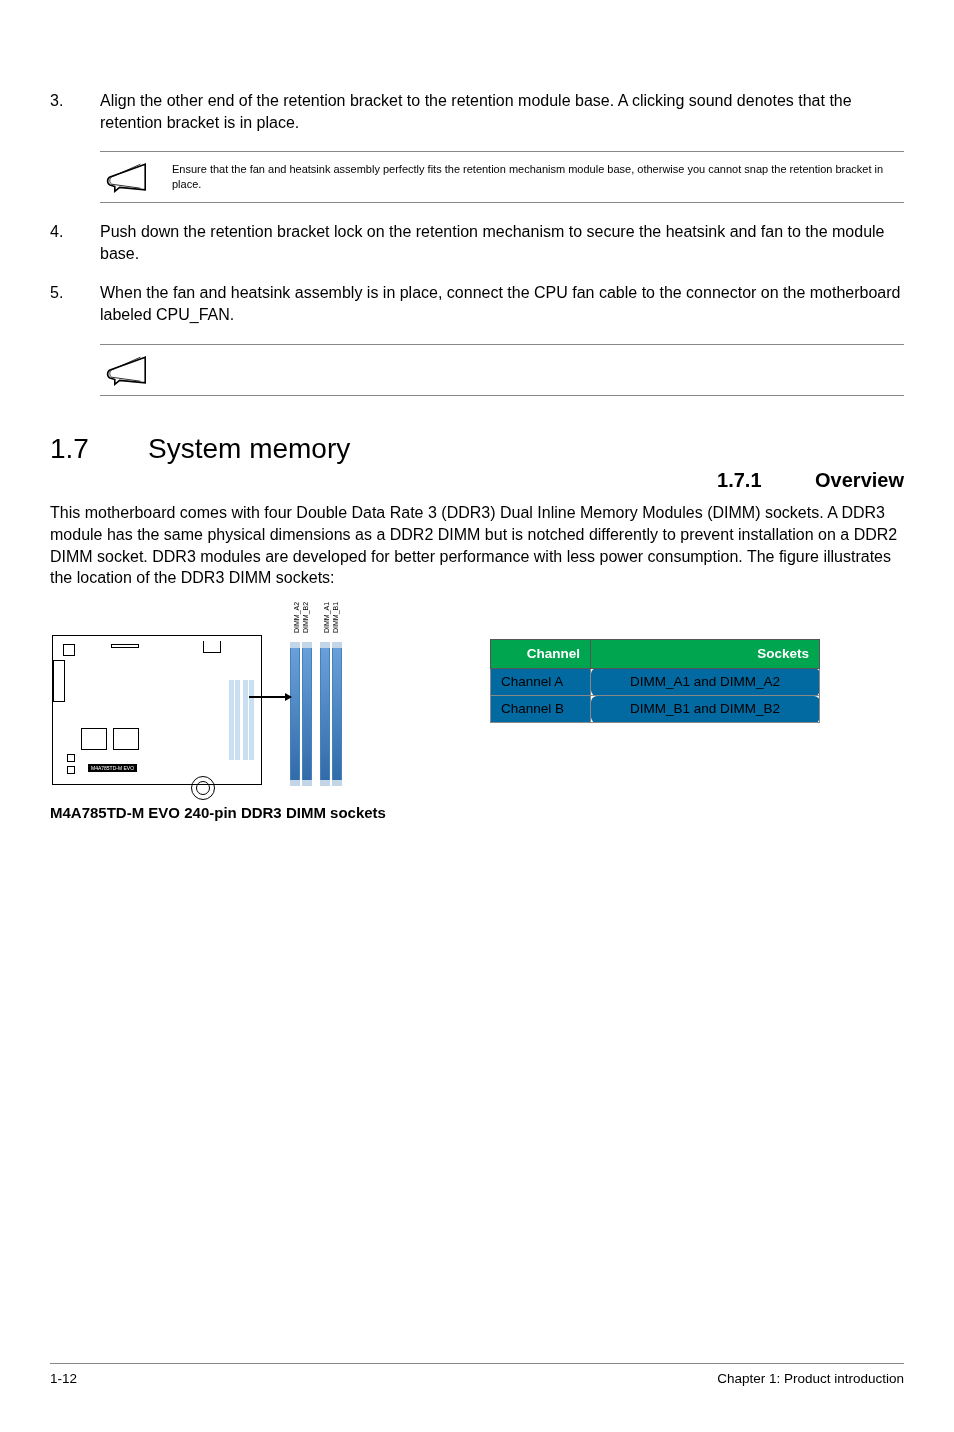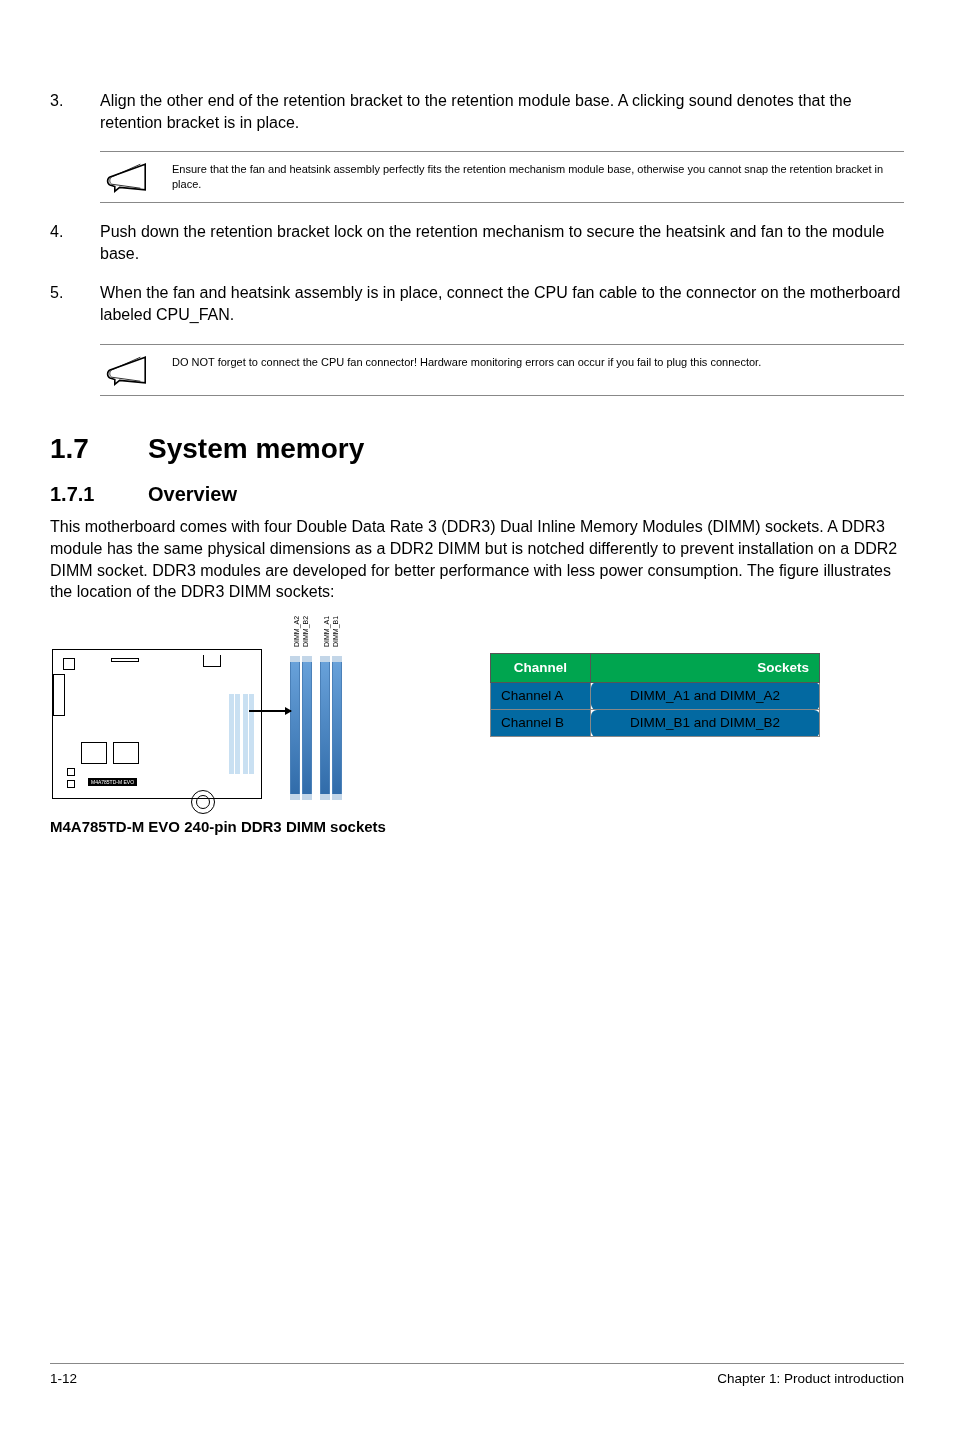--- a/index.html
+++ b/index.html
@@ -47,31 +47,32 @@
   }
   .note-icon svg { width: 48px; height: 34px; }
   .note-text {
     flex: 1;
     font-size: 11px;
     line-height: 1.35;
     padding-top: 2px;
   }
   h1.section {
     font-size: 28px;
-    font-weight: bold;
+    font-weight: normal;
     margin-top: 34px;
-    margin-bottom: 14px;
+    margin-bottom: 0;
     display: flex;
   }
   h1.section .sec-num { width: 98px; }
   h2.subsection {
     font-size: 20px;
     font-weight: bold;
     margin-bottom: 8px;
     display: flex;
+    justify-content: flex-end;
   }
   h2.subsection .sub-num { width: 98px; }
   .body-p {
     font-size: 16px;
     line-height: 1.35;
     margin-bottom: 16px;
   }
   .diagram-row {
     display: flex;
     align-items: flex-start;
@@ -157,21 +158,21 @@
     font-size: 13.5px;
   }
   table.sockets th {
     background: #00a54f;
     color: #fff;
     font-weight: bold;
     padding: 5px 10px;
     border: 1px solid #555;
     text-align: right;
   }
-  table.sockets th:first-child{ text-align:center; width:100px;}
+  table.sockets th:first-child{ text-align:right; width:100px;}
   table.sockets td {
     padding: 4px 10px;
     border: 1px solid #888;
     background: #0369a1;
   }
   table.sockets td:last-child { text-align: center; border-radius: 6px; }
   .footer {
     position: absolute;
     bottom: 44px;
     left: 50px;
@@ -216,21 +217,20 @@
     </li>
   </ol>
 
   <div class="note-box full">
     <div class="note-icon">
       <svg viewBox="0 0 60 40">
           <path d="M54 4 L10 20 C6 22 6 28 10 30 L16 32 L16 38 L22 33 L54 36 Z" fill="none" stroke="#000" stroke-width="2"></path>
           <path d="M48 4 L12 20 C9 22 9 27 12 29 L48 34" fill="none" stroke="#000" stroke-width="1"></path>
         </svg>
     </div>
-    <div class="note-text">DO NOT forget to connect the CPU fan connector! Hardware monitoring errors can occur if you fail to plug this connector.</div>
   </div>
 
   <h1 class="section">
     <span class="sec-num">1.7</span>
     <span>System memory</span>
   </h1>
 
   <h2 class="subsection">
     <span class="sub-num">1.7.1</span>
     <span>Overview</span>

